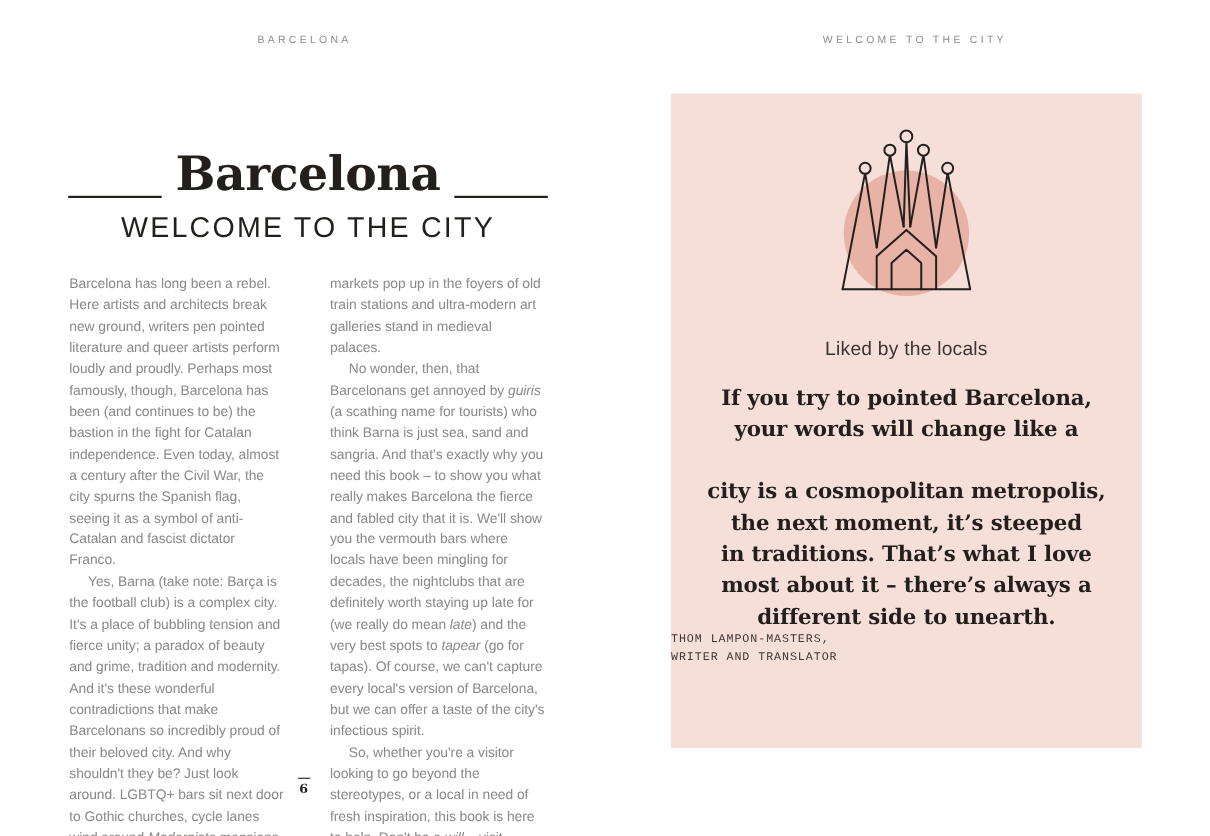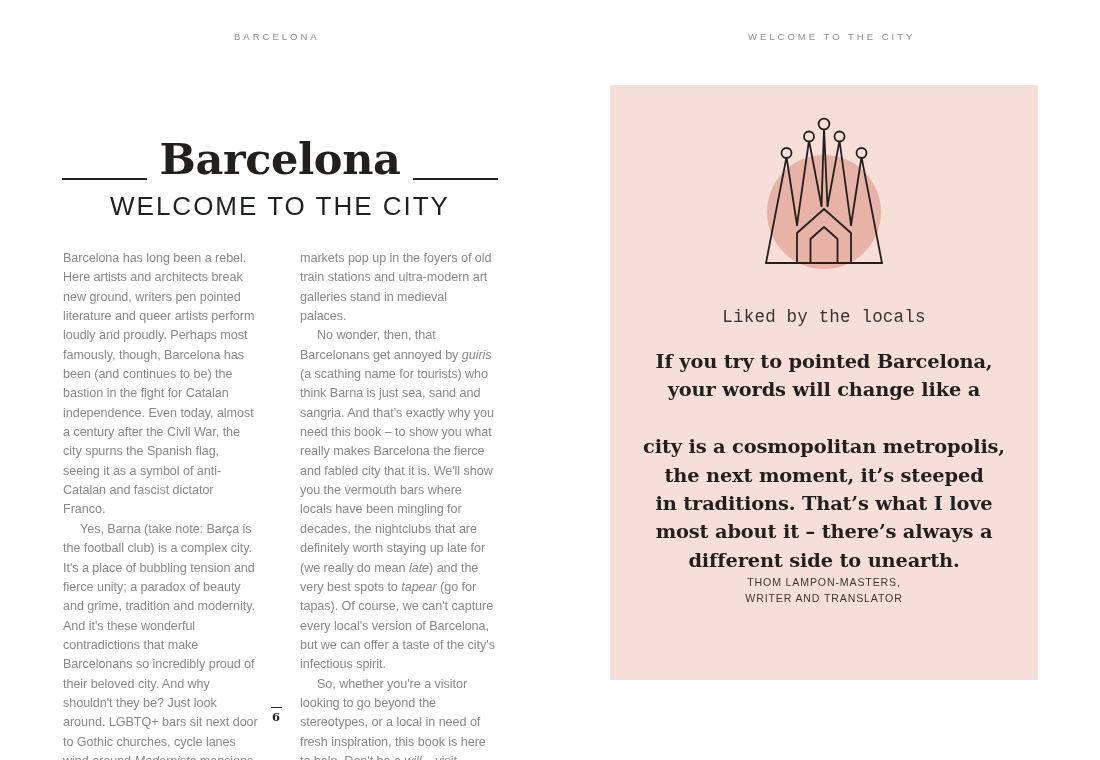--- a/index.html
+++ b/index.html
@@ -157,21 +157,21 @@
     transform: translateX(-50%);
     width: 170px;
     height: 170px;
   }
 
   .quote-head {
     position: absolute;
     left: 0; right: 0;
     top: 222px;
     text-align: center;
-    font-family: Liberation Mono, monospace;
+    font-family: Liberation Sans, sans-serif;
     font-weight: 400;
     font-size: 17.5px;
     letter-spacing: 0.2px;
     color: #3a3331;
   }
   .quote-body {
     position: absolute;
     left: 26px; right: 26px;
     top: 263px;
     text-align: center;
@@ -179,22 +179,22 @@
     font-weight: 700;
     font-size: 19.4px;
     line-height: 28.4px;
     letter-spacing: -0.15px;
     color: #231f1d;
   }
   .quote-attrib {
     position: absolute;
     left: 0; right: 0;
     top: 489px;
-    text-align: center;
-    font-family: Liberation Sans, sans-serif;
+    text-align: left;
+    font-family: Liberation Mono, monospace;
     font-weight: 400;
     font-size: 10.6px;
     line-height: 16px;
     letter-spacing: 0.85px;
     color: #3d3633;
     text-transform: uppercase;
   }
   .quote-attrib .line { display: block; }
 </style>
 </head>

